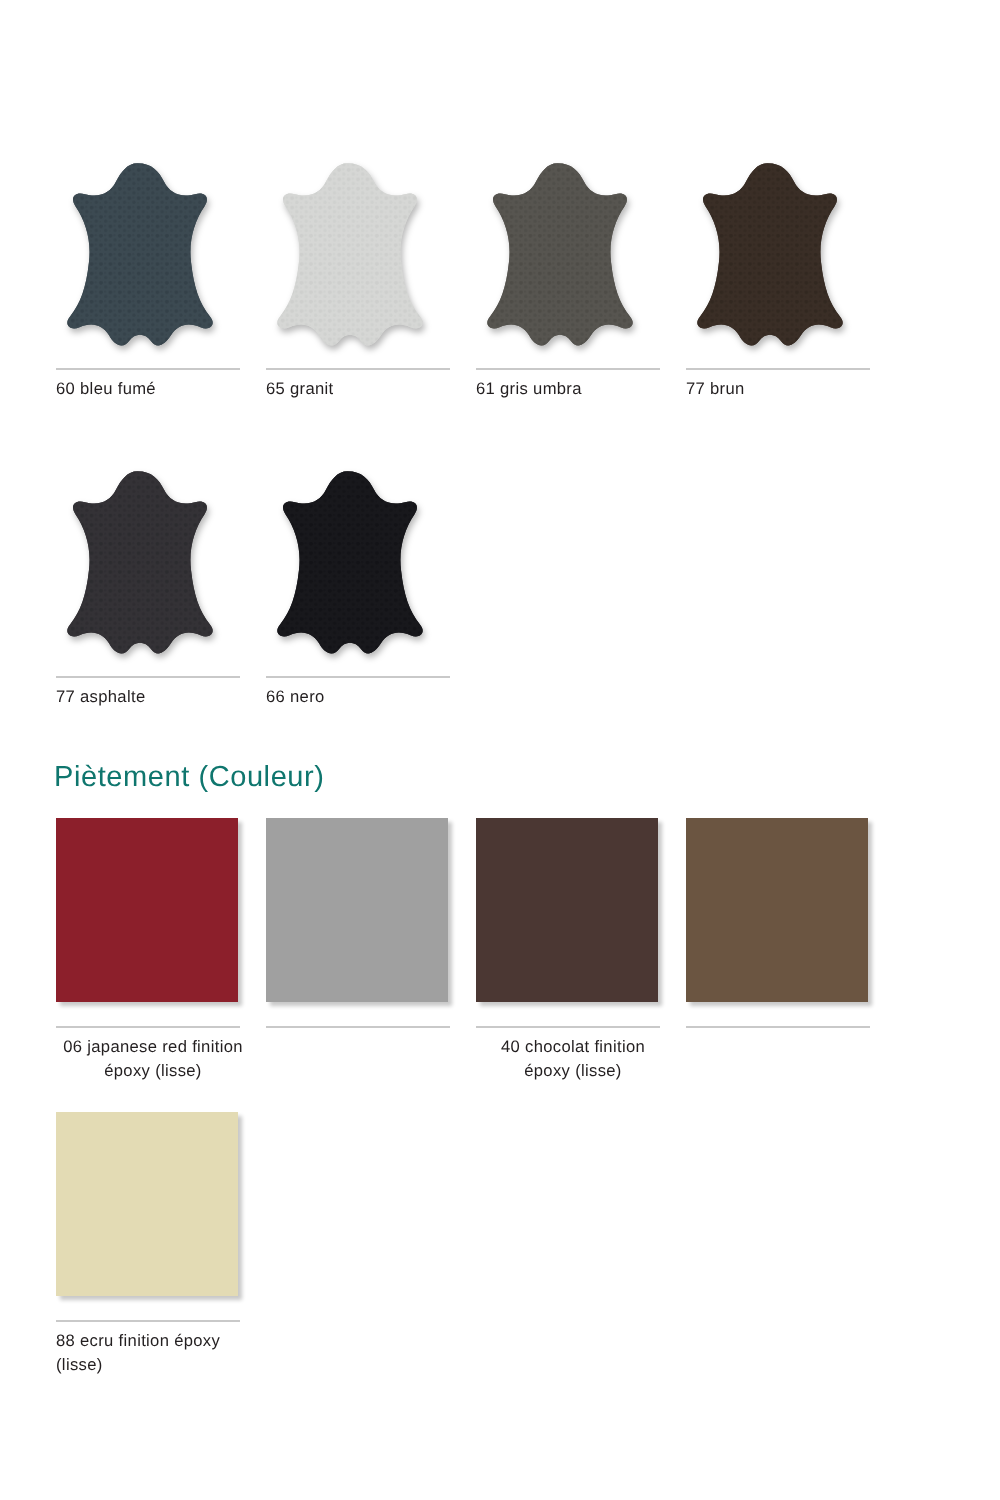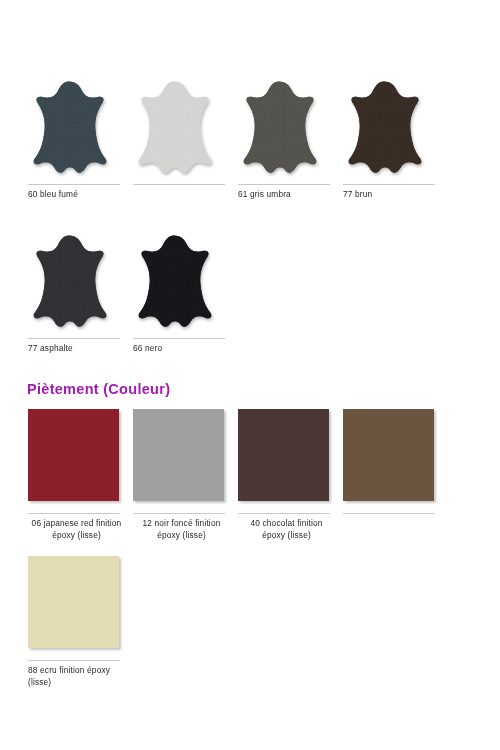--- a/index.html
+++ b/index.html
@@ -62,23 +62,23 @@
     padding:4px 0 0 1px;
     color:#231f20;
     width:97px;
   }
 
   
   .section-title{
     position:absolute;
     left:27px;
     font-size:14.5px;
-    font-weight:700;
+    font-weight:400;
     letter-spacing:.02em;
-    color:#a21caf;
+    color:#0f766e;
     margin:0;
   }
 
   
   #hides-row-1{top:68px;}
   #hides-row-2{top:222px;}
   #pietement-heading{top:381px;}
   #bases-row-1{top:409px;text-align:center;}
   #bases-row-2{top:556px;}
 </style>
@@ -117,20 +117,21 @@
                 <circle cx="5.5" cy="5" r="1.3" fill="#c6c8c6" opacity=".40"></circle>
                 <circle cx="5" cy="1.5" r="0.9" fill="#c6c8c6" opacity=".30"></circle>
                 <circle cx="1.5" cy="5.5" r="0.8" fill="#c6c8c6" opacity=".25"></circle>
               </pattern>
             </defs>
             <path d="M 50,4 C 61,4 66,10 70,18 C 74,26 82,30 93,27 C 101,25 104,30 100,36 C 92,48 88,62 90,78 C 92,96 96,108 104,118 C 109,124 104,129 97,126 C 88,122 80,124 75,132 C 70,140 64,142 60,136 C 56,130 48,130 44,136 C 40,142 33,140 29,132 C 24,124 16,122 7,126 C 0,129 -5,124 0,118 C 8,108 12,96 14,78 C 16,62 12,48 4,36 C 0,30 3,25 11,27 C 22,30 30,26 34,18 C 38,10 43,4 50,4 Z" fill="#d6d7d5"></path>
             <path d="M 50,4 C 61,4 66,10 70,18 C 74,26 82,30 93,27 C 101,25 104,30 100,36 C 92,48 88,62 90,78 C 92,96 96,108 104,118 C 109,124 104,129 97,126 C 88,122 80,124 75,132 C 70,140 64,142 60,136 C 56,130 48,130 44,136 C 40,142 33,140 29,132 C 24,124 16,122 7,126 C 0,129 -5,124 0,118 C 8,108 12,96 14,78 C 16,62 12,48 4,36 C 0,30 3,25 11,27 C 22,30 30,26 34,18 C 38,10 43,4 50,4 Z" fill="url(#grain1)"></path>
           </svg>
         </div>
         <div class="rule"></div>
+        <div class="caption">65 granit</div>
       </div>
       <div class="cell">
         <div class="hide-wrap">
           <svg class="hide" viewBox="-6 0 116 146" preserveAspectRatio="xMidYMid meet">
             <defs>
               <pattern id="grain2" width="7" height="7" patternUnits="userSpaceOnUse">
                 <rect width="7" height="7" fill="#575550"></rect>
                 <circle cx="2" cy="2" r="1.5" fill="#474540" opacity=".55"></circle>
                 <circle cx="5.5" cy="5" r="1.3" fill="#474540" opacity=".40"></circle>
                 <circle cx="5" cy="1.5" r="0.9" fill="#474540" opacity=".30"></circle>
@@ -213,21 +214,20 @@
           <div class="sq" style="background: rgb(140, 31, 43);"></div>
         </div>
         <div class="rule"></div>
         <div class="caption">06 japanese red finition époxy (lisse)</div>
       </div>
       <div class="cell">
         <div class="sq-wrap">
           <div class="sq" style="background: rgb(160, 160, 160);"></div>
         </div>
         <div class="rule"></div>
-        <div class="caption">12 noir foncé finition époxy (lisse)</div>
       </div>
       <div class="cell">
         <div class="sq-wrap">
           <div class="sq" style="background: rgb(75, 55, 51);"></div>
         </div>
         <div class="rule"></div>
         <div class="caption">40 chocolat finition époxy (lisse)</div>
       </div>
       <div class="cell">
         <div class="sq-wrap">

